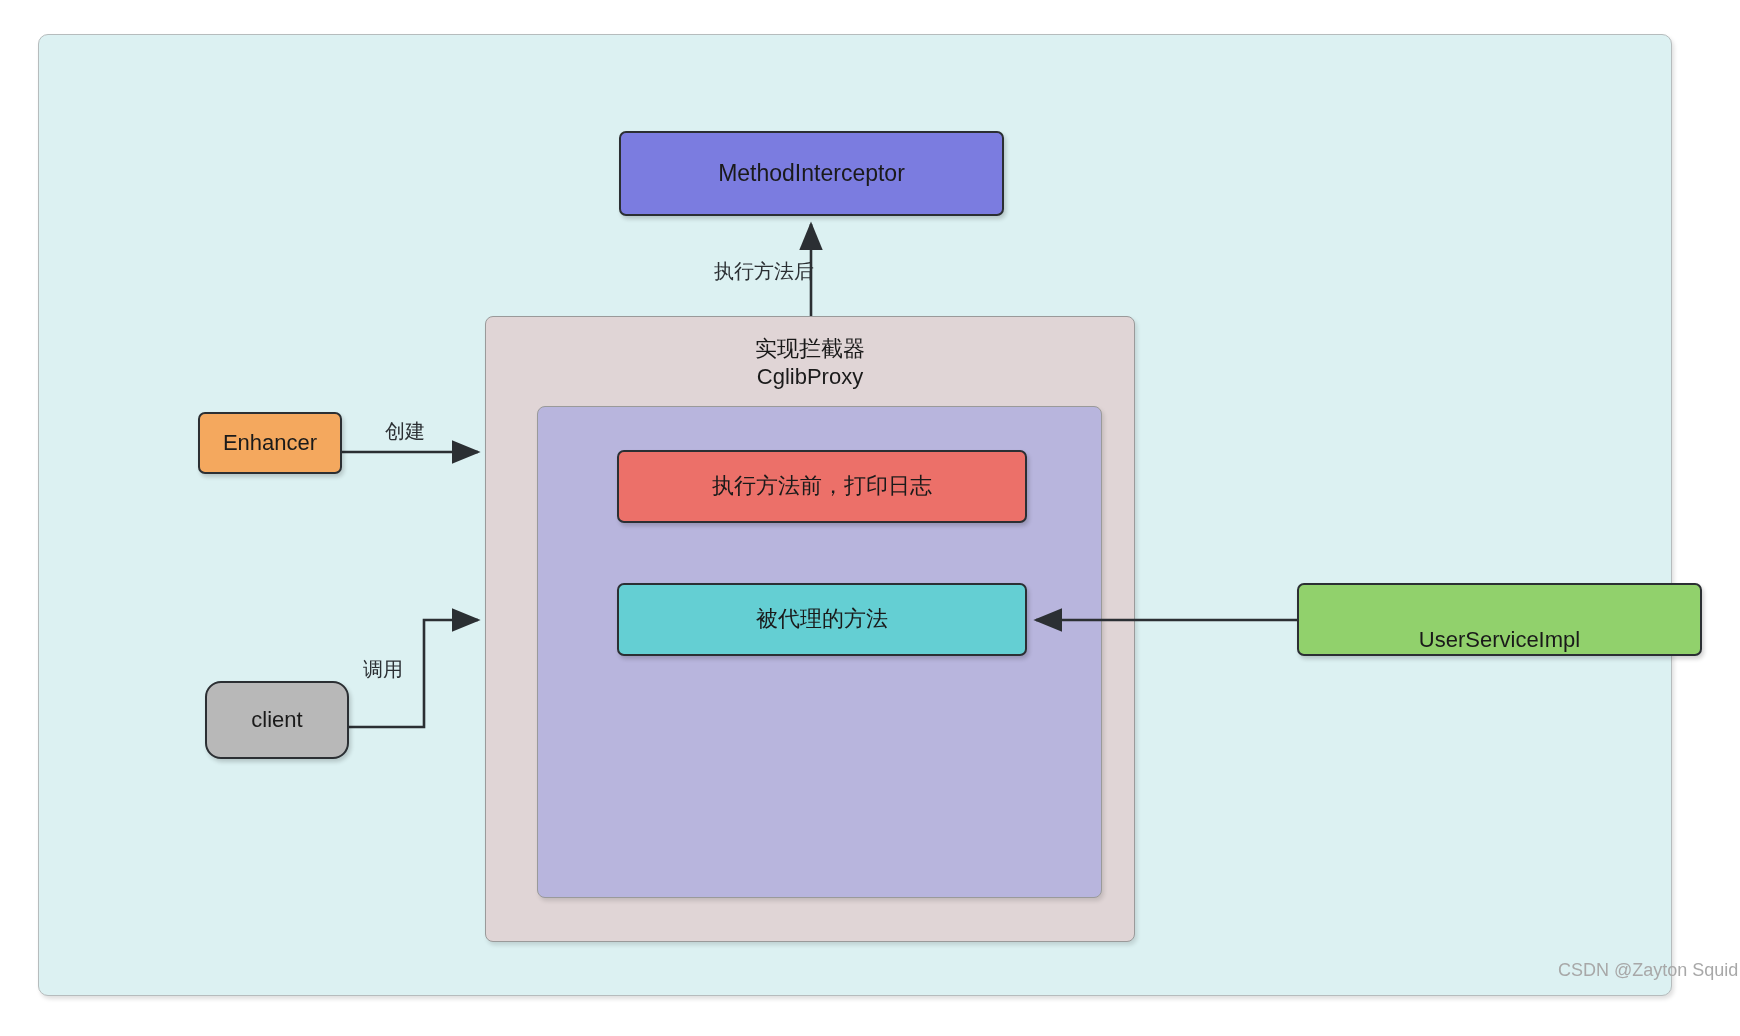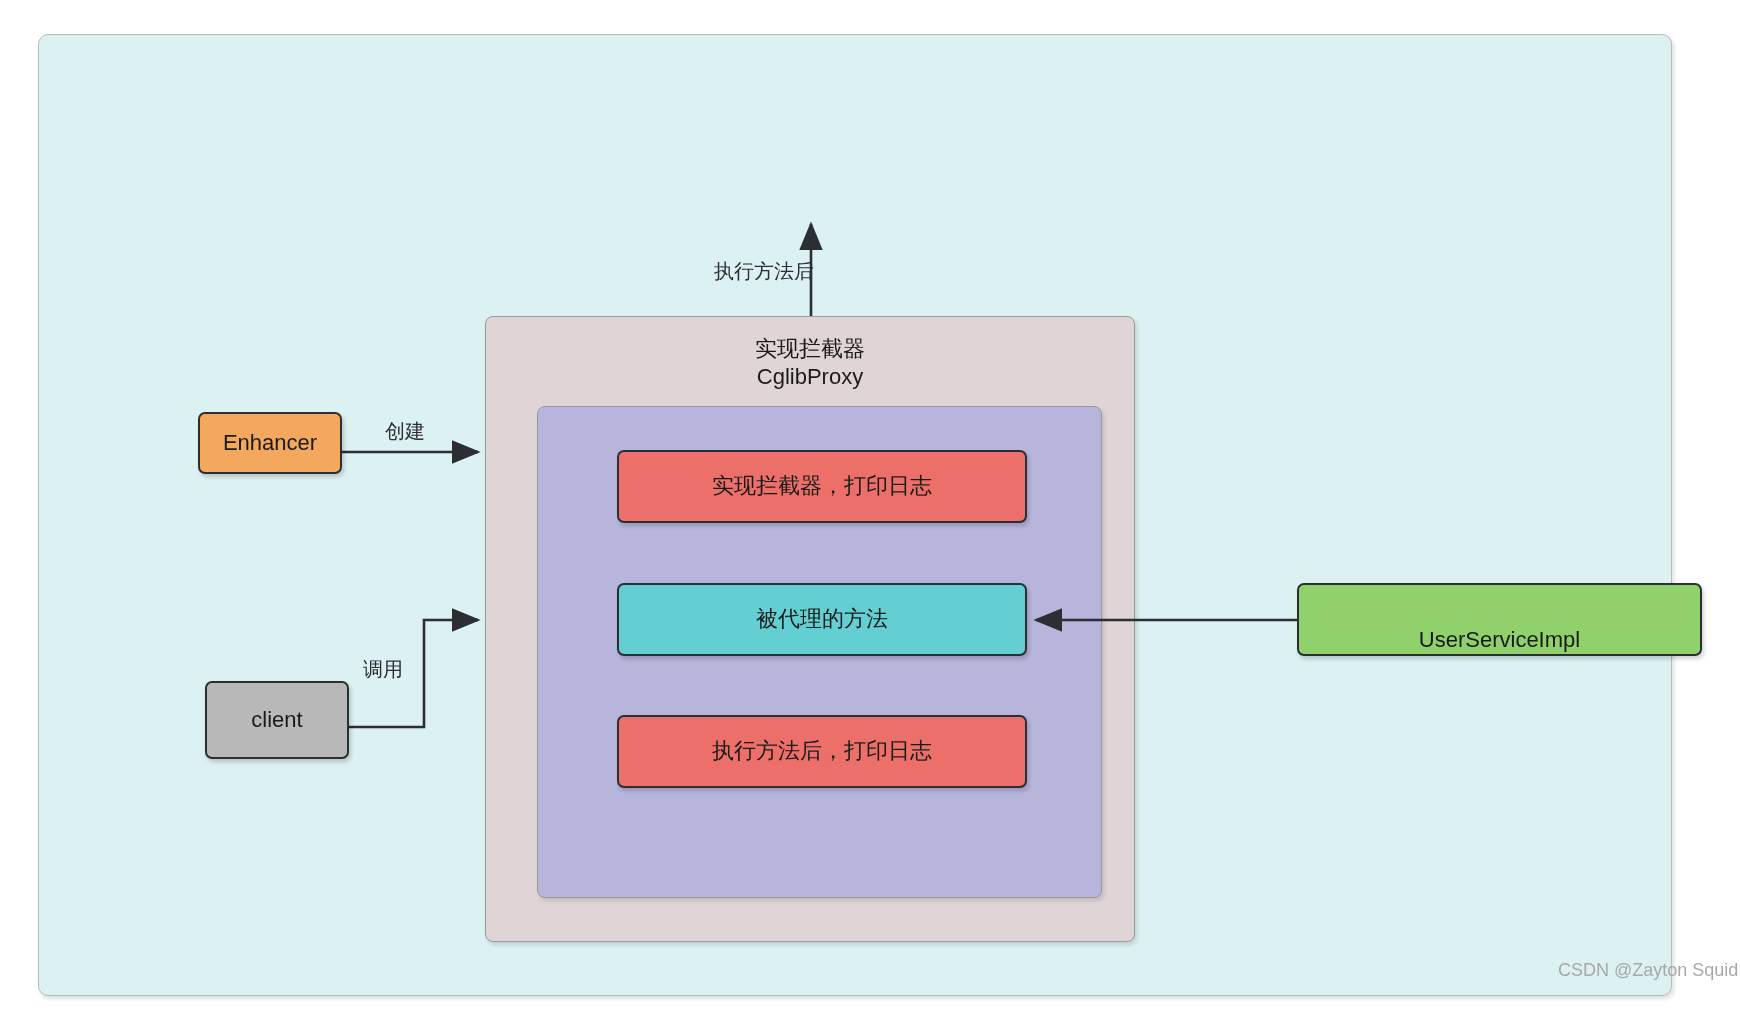--- a/index.html
+++ b/index.html
@@ -100,21 +100,21 @@
     font-size: 22px;
     box-shadow: 2px 3px 4px rgba(0,0,0,0.18);
   }
 
   
   #client-box {
     left: 205px; top: 681px;
     width: 144px; height: 78px;
     background: #b8b8b8;
     border: 2px solid #2b2f33;
-    border-radius: 7px;
+    border-radius: 16px;
     font-size: 22px;
     box-shadow: 2px 3px 4px rgba(0,0,0,0.18);
   }
 
   
   #user-service-impl-box {
     left: 1297px; top: 583px;
     width: 405px; height: 73px;
     background: #91d16c;
     border: 2px solid #2b2f33;
@@ -175,31 +175,31 @@
     <line x1="811" y1="316" x2="811" y2="224" stroke="#2b2f33" stroke-width="2.6" marker-end="url(#arrowhead)"></line>
      CglibProxy container (create) --&gt;
     <line x1="342" y1="452" x2="478" y2="452" stroke="#2b2f33" stroke-width="2.6" marker-end="url(#arrowhead)"></line>
      CglibProxy container (invoke), orthogonal --&gt;
     <polyline points="349,727 424,727 424,620 478,620" fill="none" stroke="#2b2f33" stroke-width="2.6" marker-end="url(#arrowhead)"></polyline>
      proxied method --&gt;
     <line x1="1297" y1="620" x2="1036" y2="620" stroke="#2b2f33" stroke-width="2.6" marker-end="url(#arrowhead)"></line>
   </svg>
 
   <div class="node step-box" id="before-log-box">
-    <span>实现拦截器，打印日志</span>
+    <span>执行方法前，打印日志</span>
   </div>
 
   <div class="node step-box" id="proxied-method-box">
     <span>被代理的方法</span>
   </div>
 
-  <div class="node step-box" id="after-log-box">
-    <span>执行方法后，打印日志</span>
-  </div>
-
+
+  <div class="node" id="method-interceptor-box">
+    <span>MethodInterceptor</span>
+  </div>
 
   <div class="node" id="enhancer-box">
     <span>Enhancer</span>
   </div>
 
   <div class="node" id="client-box">
     <span>client</span>
   </div>
 
   <div class="node" id="user-service-impl-box">

